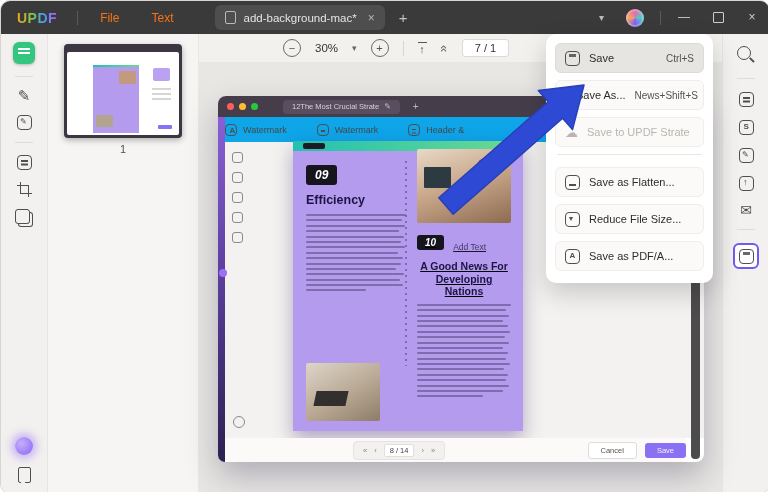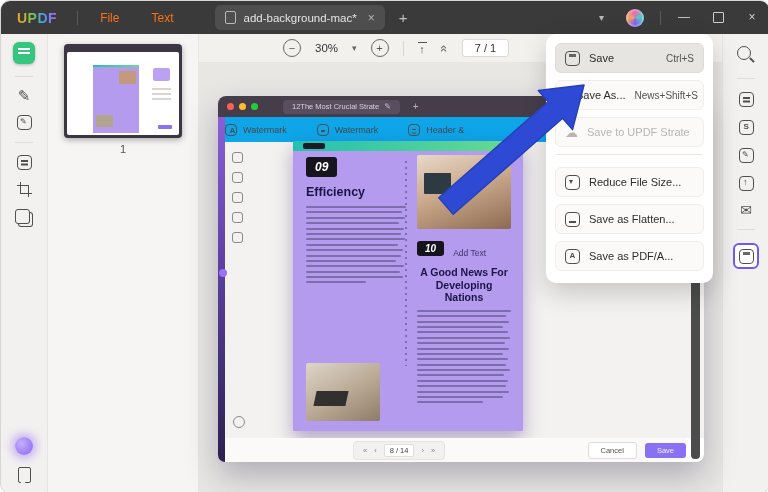--- a/index.html
+++ b/index.html
@@ -119,33 +119,33 @@
     color:#55524e;padding:3px 12px;text-align:center;}
   .btn-save{background:#8a70f2;color:#f4f1ff;border-radius:3px;font-size:7.5px;padding:3px 12px;margin-left:8px;}
   
   .page{position:absolute;left:75px;top:45px;width:230px;height:290px;background:#b49bee;
     box-shadow:0 8px 18px rgba(46,22,110,.35);}
   .page-strip{height:10px;background:linear-gradient(90deg,#23c0b2,#6cda8e);position:relative;}
   .page-strip::after{content:"";position:absolute;left:10px;top:2px;width:22px;height:6px;background:#1c1a26;border-radius:2px;}
   .badge{display:inline-block;background:#16141d;color:#fff;font-weight:bold;font-style:italic;border-radius:3px;}
   .b09{font-size:12px;padding:3px 9px;}
   .b10{font-size:10px;padding:2px 8px;}
-  .col-l{position:absolute;left:13px;top:16px;width:100px;}
+  .col-l{position:absolute;left:13px;top:24px;width:100px;}
   .h-left{font-size:12.5px;font-weight:bold;color:#1b1546;margin:8px 0 7px;}
   .tl{height:2px;background:#453f6b;opacity:.5;margin:3.4px 0;border-radius:1px;}
   .photo1{width:94px;height:74px;border-radius:2px;position:relative;overflow:hidden;
     background:linear-gradient(160deg,#e8d9c8 0%,#caa98c 45%,#8c6b52 100%);}
   .photo1::before{content:"";position:absolute;left:7px;top:18px;width:27px;height:21px;background:#2e3a42;border-radius:1px;}
   .photo1::after{content:"";position:absolute;right:17px;top:9px;width:17px;height:17px;border-radius:50%;background:#7a3b2c;}
   .photo2{position:absolute;left:13px;top:222px;width:74px;height:58px;border-radius:2px;position:absolute;overflow:hidden;
     background:linear-gradient(150deg,#ded5c8 0%,#b8a893 55%,#8e7c68 100%);}
   .photo2::after{content:"";position:absolute;left:9px;top:28px;width:32px;height:15px;background:#31302e;transform:skewX(-12deg);}
   .vticks{position:absolute;left:112px;top:20px;width:2px;height:205px;opacity:.5;
     background:repeating-linear-gradient(180deg,#453f6b 0 2px,transparent 2px 6px);}
-  .col-r{position:absolute;left:124px;top:14px;width:94px;}
+  .col-r{position:absolute;left:124px;top:8px;width:94px;text-decoration:underline;}
   .row10{display:flex;align-items:center;gap:9px;margin-top:9px;}
   .addtext{font-size:8.5px;color:#2b2452;opacity:.85;margin-top:10px;}
   .h-right{font-size:10.5px;font-weight:bold;color:#1b1546;line-height:1.2;margin:8px 0 6px;text-align:center;}
   
   .panel{position:absolute;left:545px;top:33px;width:167px;background:#fff;border-radius:10px;
     box-shadow:0 10px 26px rgba(0,0,0,.18);padding:9px 9px 10px;z-index:30;box-sizing:border-box;}
   .panel-title{font-size:12px;font-weight:bold;color:#22211f;margin:5px 3px 12px;}
   .mi{display:flex;align-items:center;gap:9px;height:28px;padding:0 9px;border-radius:6px;
     background:#fbfaf8;border:1px solid #f0eeea;margin-bottom:7px;}
   .mi.hl{background:#e7e5e2;border-color:#dedbd7;}
@@ -361,27 +361,27 @@
       <span class="mi-label">Save As...</span>
       <span class="mi-short">News+Shift+S</span>
     </div>
     <div class="mi disabled">
       <span class="cloud-glyph">☁</span>
       <span class="mi-label">Save to UPDF Strate</span>
       <span class="mi-short"></span>
     </div>
     <div class="mi-div"></div>
     <div class="mi">
+      <span class="box-ic ic-flat"></span>
+      <span class="mi-label">Save as Flatten...</span>
+      <span class="mi-short"></span>
+    </div>
+    <div class="mi">
       <span class="box-ic ic-down"></span>
       <span class="mi-label">Reduce File Size...</span>
-      <span class="mi-short"></span>
-    </div>
-    <div class="mi">
-      <span class="box-ic ic-flat"></span>
-      <span class="mi-label">Save as Flatten...</span>
       <span class="mi-short"></span>
     </div>
     <div class="mi" style="margin-bottom:2px">
       <span class="box-ic ic-a"></span>
       <span class="mi-label">Save as PDF/A...</span>
       <span class="mi-short"></span>
     </div>
   </div>
 
   <svg class="arrow-svg" width="768" height="492" viewBox="0 0 768 492">

